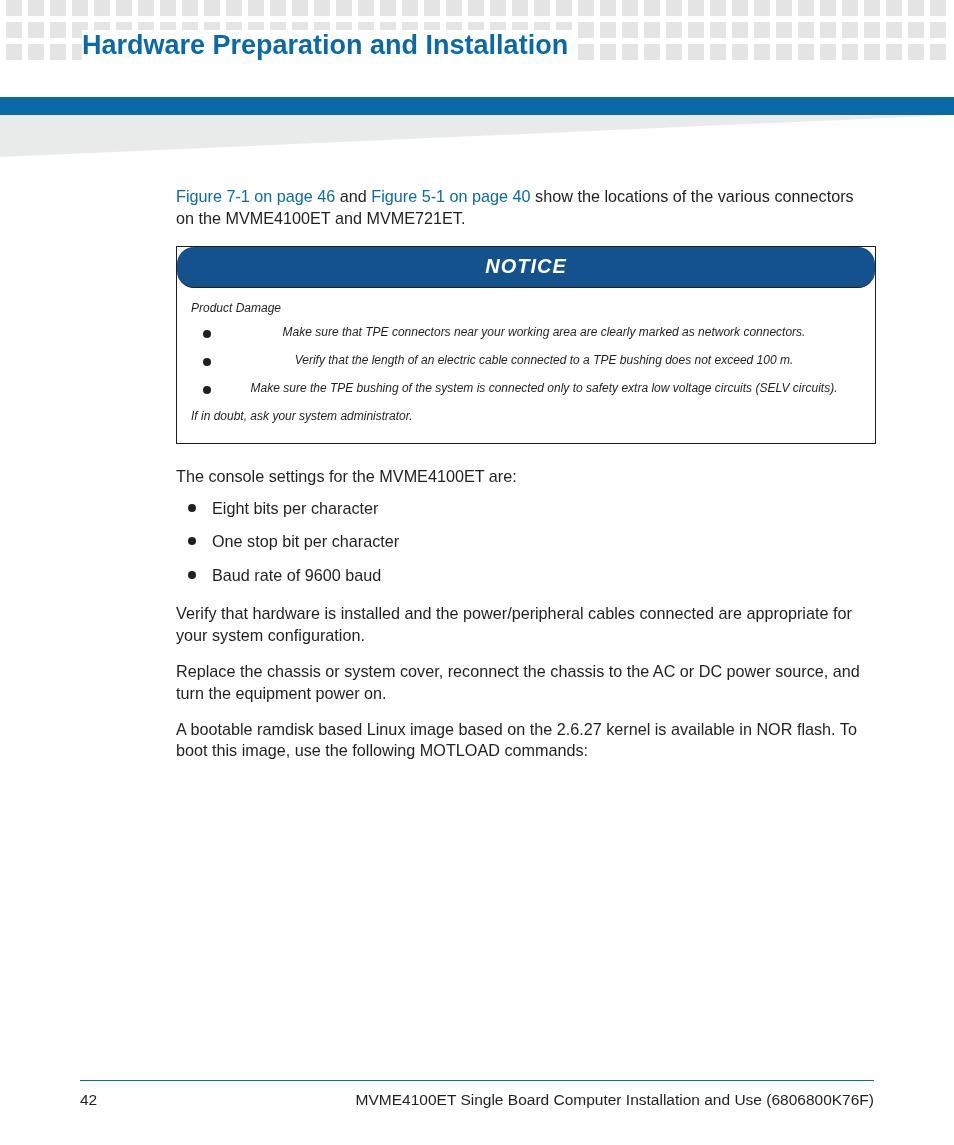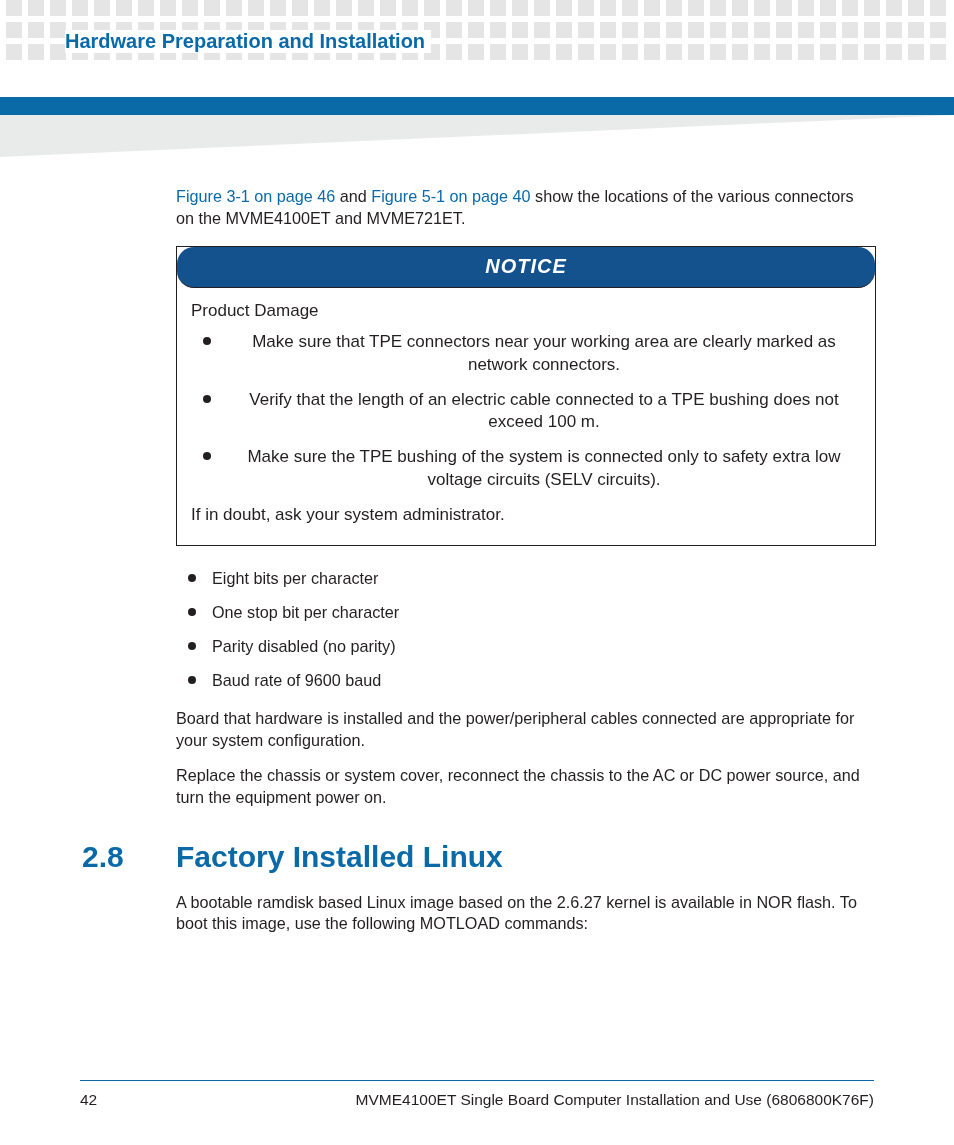--- a/index.html
+++ b/index.html
@@ -20,22 +20,22 @@
   .sq-row {
     display: flex;
     gap: 6px;
     padding-left: 6px;
     margin-bottom: 6px;
   }
   .sq { width: 16px; height: 16px; background: #e5e5e5; flex-shrink: 0; }
   .header-title {
     position: absolute;
     top: 30px;
-    left: 65px;
-    font-size: 20px;
+    left: 82px;
+    font-size: 27px;
     font-weight: 700;
     color: #0a6aa8;
     background: #fff;
     padding: 0 6px 0 0;
     z-index: 2;
   }
   .blue-bar {
     position: absolute;
     top: 97px;
     left: 0; right: 0;
@@ -80,21 +80,22 @@
     font-weight: 700;
     font-size: 20px;
     letter-spacing: 1px;
     padding: 6px 0 7px 0;
     border-bottom: 1.5px solid #231f20;
     font-family: Arial, sans-serif;
     border-radius: 17px;
   }
   .notice-body {
     padding: 12px 14px 14px 14px;
-    font-size: 17px;
+    font-size: 12px;
+    font-style: italic;
   }
   .notice-body p { margin: 0 0 4px 0; }
   ul.bullets {
     list-style: none;
     padding: 0;
     margin: 8px 0 4px 0;
   }
   ul.bullets li {
     position: relative;
     padding-left: 36px;
@@ -298,50 +299,46 @@
       <div class="sq"></div>
     </div>
 </div>
 
 <div class="header-title">Hardware Preparation and Installation</div>
 <div class="blue-bar"></div>
 <div class="gray-wedge"></div>
 
 <div class="content">
   <p class="para">
-    <span class="link">Figure 3-1 on page 46</span><span> and </span><span class="link">Figure 5-1 on page 40</span><span> show the locations of the various connectors on the MVME4100ET and MVME721ET.</span>
+    <span class="link">Figure 7-1 on page 46</span><span> and </span><span class="link">Figure 5-1 on page 40</span><span> show the locations of the various connectors on the MVME4100ET and MVME721ET.</span>
   </p>
 
   <div class="notice-box">
     <div class="notice-head">NOTICE</div>
     <div class="notice-body">
       <p>Product Damage</p>
       <ul class="bullets">
         <li>Make sure that TPE connectors near your working area are clearly marked as network connectors.</li>
         <li>Verify that the length of an electric cable connected to a TPE bushing does not exceed 100 m.</li>
         <li>Make sure the TPE bushing of the system is connected only to safety extra low voltage circuits (SELV circuits).</li>
       </ul>
       <p>If in doubt, ask your system administrator.</p>
     </div>
   </div>
 
+  <p class="console-intro">The console settings for the MVME4100ET are:</p>
   <ul class="console">
     <li>Eight bits per character</li>
     <li>One stop bit per character</li>
-    <li>Parity disabled (no parity)</li>
     <li>Baud rate of 9600 baud</li>
   </ul>
 
-  <p class="para">Board that hardware is installed and the power/peripheral cables connected are appropriate for your system configuration.</p>
+  <p class="para">Verify that hardware is installed and the power/peripheral cables connected are appropriate for your system configuration.</p>
   <p class="para">Replace the chassis or system cover, reconnect the chassis to the AC or DC power source, and turn the equipment power on.</p>
 
-  <h2 class="section-title">
-    <span class="section-num">2.8</span>
-    <span>Factory Installed Linux</span>
-  </h2>
   <p class="para">A bootable ramdisk based Linux image based on the 2.6.27 kernel is available in NOR flash. To boot this image, use the following MOTLOAD commands:</p>
 </div>
 
 <div class="footer">
   <div class="footer-line"></div>
   <div class="footer-row">
     <span>42</span>
     <span>MVME4100ET Single Board Computer Installation and Use (6806800K76F)</span>
   </div>
 </div>

